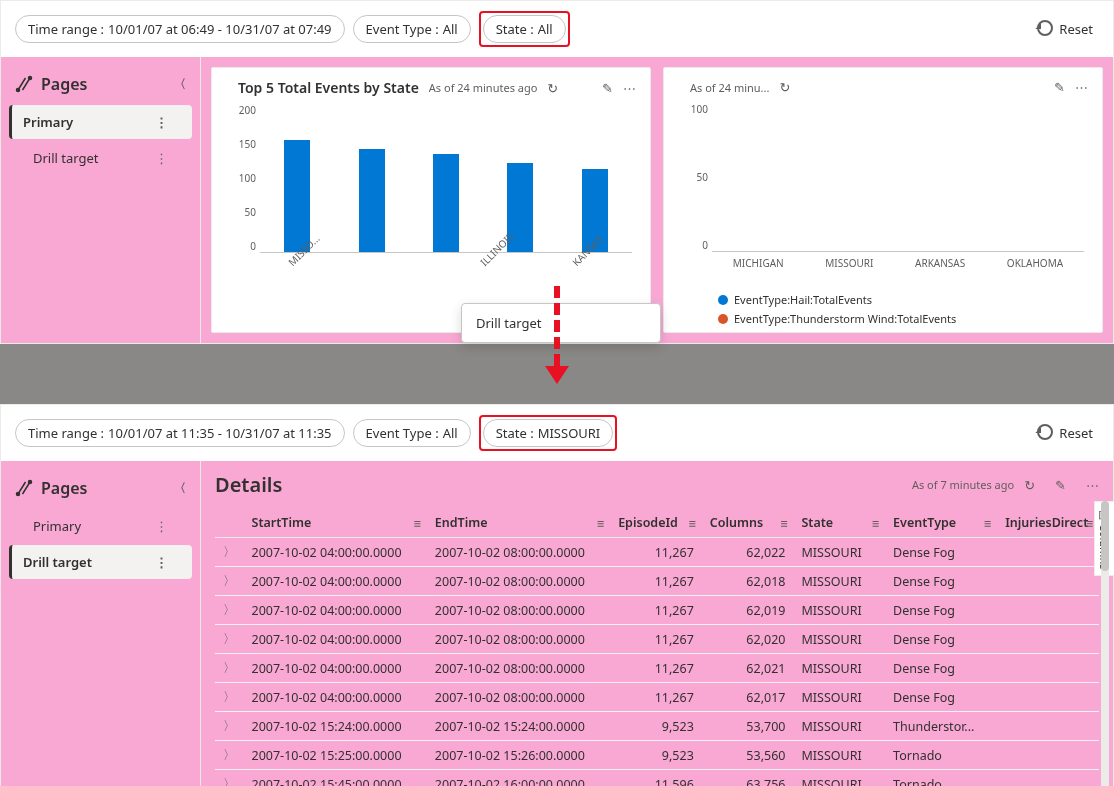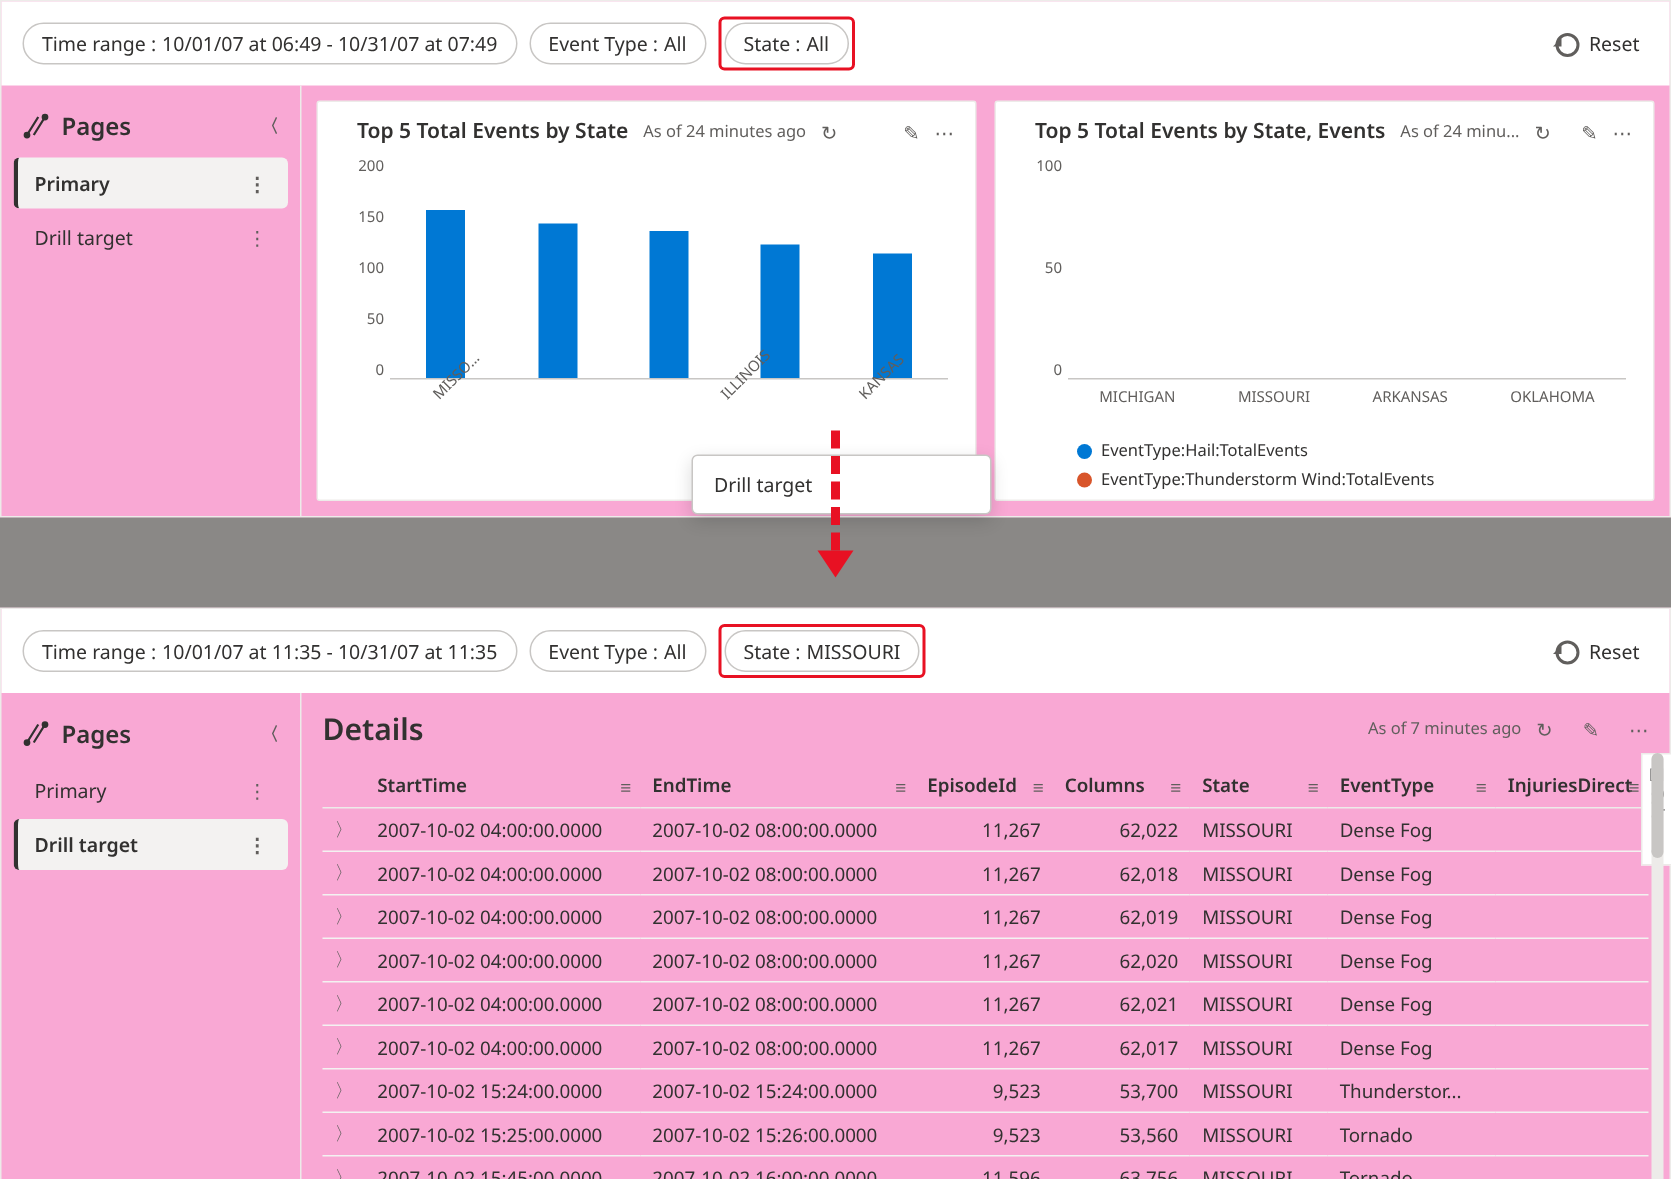--- a/index.html
+++ b/index.html
@@ -12,34 +12,34 @@
     padding: 10px 14px; background: #fff;
   }
   .pill {
     display: inline-flex; align-items: center;
     border: 1px solid #c8c6c4; border-radius: 16px;
     padding: 4px 12px; font-size: 13px; cursor: pointer; background:#fff;
   }
   .pill b { font-weight: 400; margin-left: 4px; }
   .highlight-red { border: 2px solid #e81123; border-radius: 4px; padding: 2px; }
   .spacer { flex: 1; }
-  .reset-btn { display: flex; align-items: flex-end; gap: 6px; cursor: pointer; color: #323130; padding:4px 6px;}
+  .reset-btn { display: flex; align-items: flex-start; gap: 6px; cursor: pointer; color: #323130; padding:4px 6px;}
   .icon-reset { width:16px; height:16px; border:2px solid #605e5c; border-radius:50%; position:relative; }
   .icon-reset::after { content:''; position:absolute; left:-2px; top:3px; border:4px solid transparent; border-top-color:#605e5c; transform:rotate(-45deg); }
 
   .content-row { display:flex; }
   .sidebar {
     width: 200px; border-right:1px solid #edebe9; padding:8px 0;
   }
   .sidebar-header {
     display:flex; align-items:center; gap:8px; padding:8px 14px; font-size:16px; font-weight:600;
   }
   .sidebar-header .chev { margin-left:auto; }
   .page-item {
-    display:flex; align-items:center; padding:8px 14px; border-radius:4px; margin:2px 8px; cursor:pointer;
+    display:flex; align-items:center; padding:8px 24px; border-radius:4px; margin:2px 8px; cursor:pointer;
   }
   .page-item .dots { margin-left:auto; color:#605e5c; }
   .page-item.active { background:#f3f2f1; font-weight:600; border-left:3px solid #323130; padding-left:11px;}
   .dashboard-area { flex:1; padding:10px; display:flex; gap:12px; }
 
   .card {
     flex:1; border:1px solid #edebe9; border-radius:2px; padding:10px 14px 6px 14px; position:relative; background:#fff;
   }
   .card-header { display:flex; align-items:center; gap:10px; margin-bottom:6px;margin-left:12px; }
   .card-title { font-size:14px; font-weight:600; }
@@ -181,21 +181,20 @@
             <span></span>
             <span>ILLINOIS</span>
             <span>KANSAS</span>
           </div>
         </div>
         <div style="position:absolute; right:6px; bottom:2px; color:#605e5c; cursor:se-resize;">⌟</div>
       </div>
 
       <div class="card">
         <div class="card-header">
-          <span class="card-title">Top 5 Total Events by State, Events</span>
           <span class="card-meta">As of 24 minu...</span>
           <span style="color:#605e5c;">↻</span>
           <div class="card-actions">
             <span>✎</span>
             <span>⋯</span>
           </div>
         </div>
         <div class="chart">
           <div class="y-axis">
             <span>100</span>

